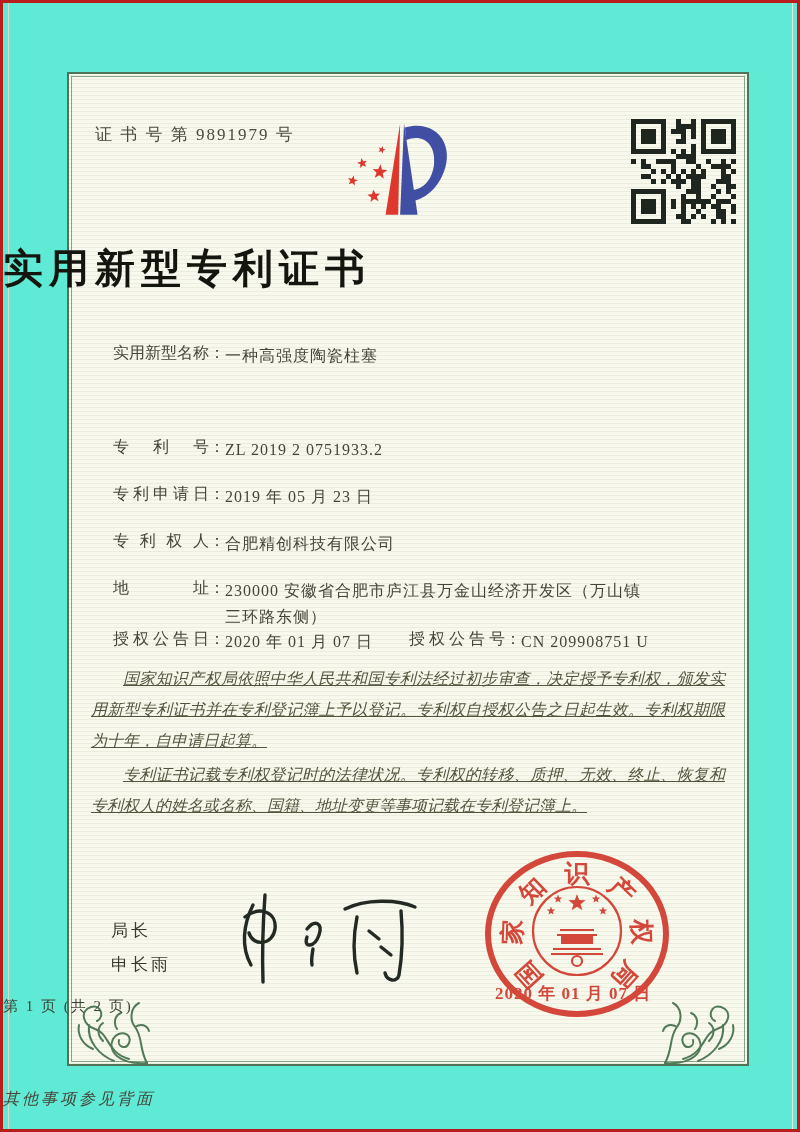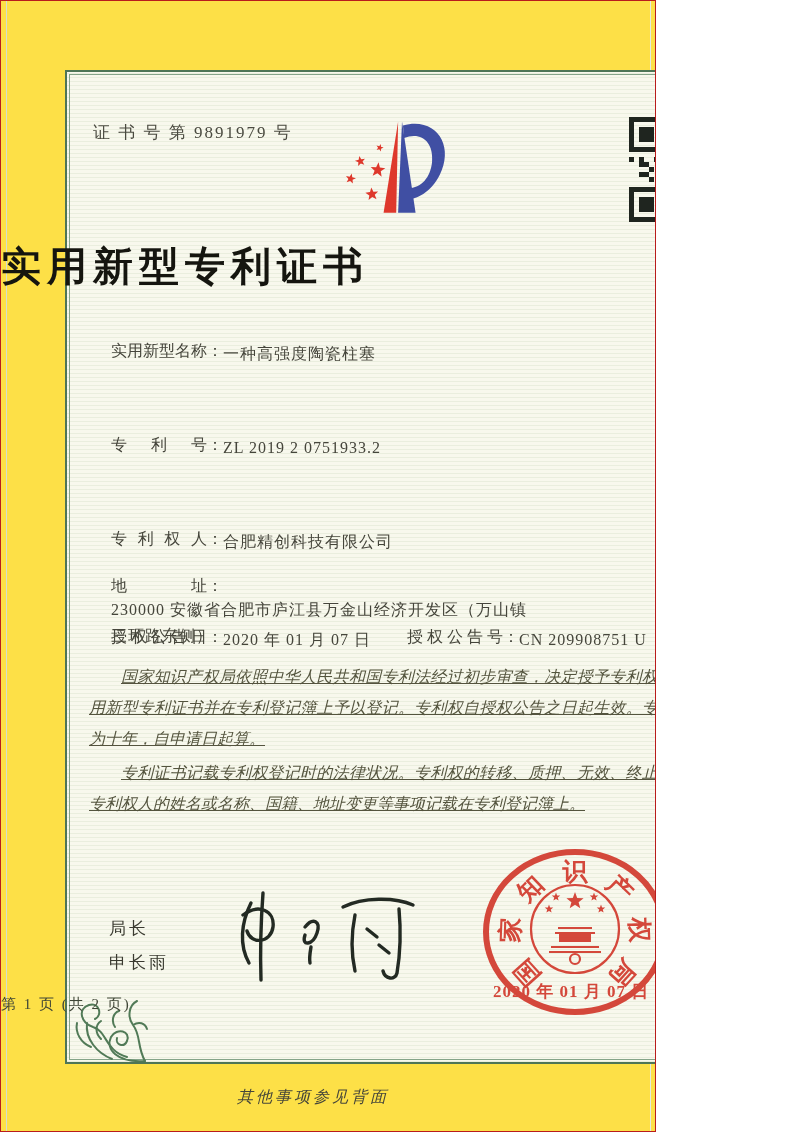--- a/index.html
+++ b/index.html
@@ -1,17 +1,17 @@
 <!DOCTYPE html>
 <html style="--frame-green: #4e7556; --ornament-green: #517a57; --seal-red: #d23b2e; --logo-red: #de382c; --logo-blue: #404fa3; --qr-dark: #1f251f;"><head>
 <meta charset="utf-8">
 <style>
   html,body{margin:0;padding:0;}
   body{width:800px;height:1132px;font-family:"Liberation Serif","DejaVu Serif",serif;}
-  .page{position:relative;width:656px;height:1132px;background:#fde047;overflow:hidden;box-sizing:border-box;border:1px solid #b91c1c;}
+  .page{position:relative;width:800px;height:1132px;background:#5eead4;overflow:hidden;box-sizing:border-box;border:3px solid #b91c1c;}
   .edge-left{position:absolute;left:5px;top:0;bottom:0;width:1px;background:#d5ddcf;}
   .edge-right{position:absolute;right:4px;top:0;bottom:0;width:1px;background:#e6e9de;}
 
   
   .frame{position:absolute;left:64px;top:69px;width:682px;height:994px;box-sizing:border-box;
     border:2px solid var(--frame-green,#4e7556);
     background:
       repeating-linear-gradient(0deg, rgba(140,170,120,0.13) 0px, rgba(140,170,120,0.13) 1px, rgba(0,0,0,0) 1px, rgba(0,0,0,0) 4px),
       #f8f8ed;}
   .frame-inner{position:absolute;inset:2px;border:1px solid #85a489;}
@@ -46,21 +46,21 @@
   .seal .embf{fill:var(--seal-red,#d23b2e);stroke:none;}
   .seal-ch{font-size:25px;font-weight:bold;fill:var(--seal-red,#d23b2e);text-anchor:middle;dominant-baseline:middle;font-family:"Liberation Serif",serif;}
   .seal-date{font-size:17px;font-weight:bold;fill:var(--seal-red,#d23b2e);text-anchor:middle;letter-spacing:1px;font-family:"Liberation Serif",serif;}
 
   .flourish{position:absolute;width:92px;height:80px;}
   .flourish path{stroke:var(--ornament-green,#517a57);stroke-width:2;fill:none;stroke-linecap:round;}
   .fl-left{left:56px;top:986px;}
   .fl-right{left:658px;top:986px;transform:scaleX(-1);}
 
   .page-info{position:absolute;left:0;right:64px;top:994px;text-align:left;font-size:15px;color:#3f4536;letter-spacing:2px;}
-  .back-note{position:absolute;left:0;right:30px;top:1086px;text-align:center;font-size:16px;color:#46463a;letter-spacing:3px;font-style:italic;}
+  .back-note{position:absolute;left:0;right:30px;top:1086px;text-align:left;font-size:16px;color:#46463a;letter-spacing:3px;font-style:italic;}
 
   .logo .lred{fill:var(--logo-red,#de382c);}
   .logo .lblue{fill:var(--logo-blue,#404fa3);}
   .qr rect{fill:var(--qr-dark,#1f251f);}
 </style>
 </head>
 <body>
 
 <div class="page">
   <div class="edge-left"></div>
@@ -322,20 +322,23 @@
   </svg>
 
   <h1 class="title">实用新型专利证书</h1>
 
   <div class="frow r1">
     <span class="flabel">实用新型名称</span><span class="fcolon">：</span><span class="fvalue">一种高强度陶瓷柱塞</span>
   </div>
   <div class="frow r3">
     <span class="flabel">专利号</span><span class="fcolon">：</span><span class="fvalue">ZL 2019 2 0751933.2</span>
   </div>
+  <div class="frow r4">
+    <span class="flabel">专利申请日</span><span class="fcolon">：</span><span class="fvalue">2019 年 05 月 23 日</span>
+  </div>
   <div class="frow r5">
     <span class="flabel">专利权人</span><span class="fcolon">：</span><span class="fvalue">合肥精创科技有限公司</span>
   </div>
   <div class="frow r6">
     <span class="flabel">地址</span><span class="fcolon">：</span><span class="fvalue">230000 安徽省合肥市庐江县万金山经济开发区（万山镇
 三环路东侧）</span>
   </div>
   <div class="frow r7">
     <span class="fgroup1">
       <span class="flabel">授权公告日</span><span class="fcolon">：</span><span class="fvalue">2020 年 01 月 07 日</span>

